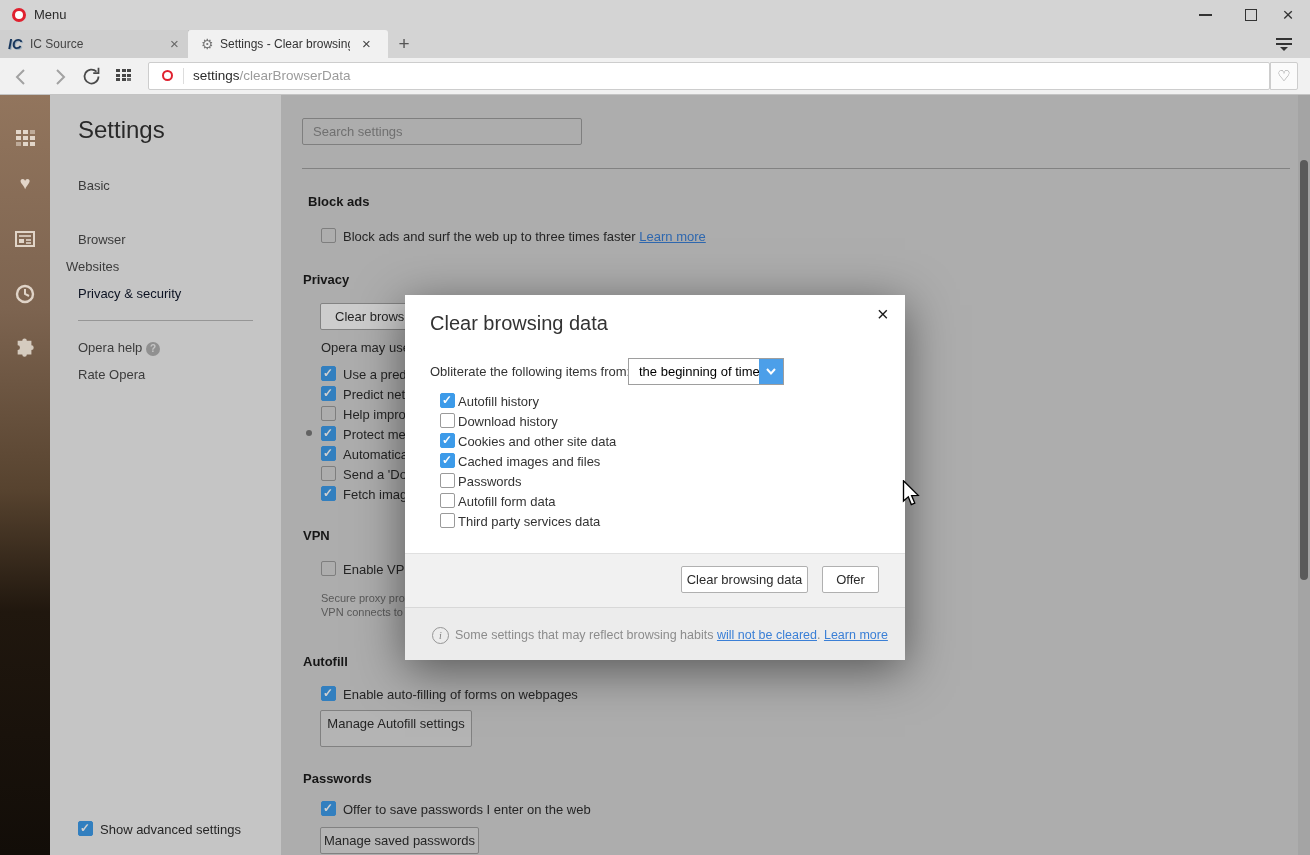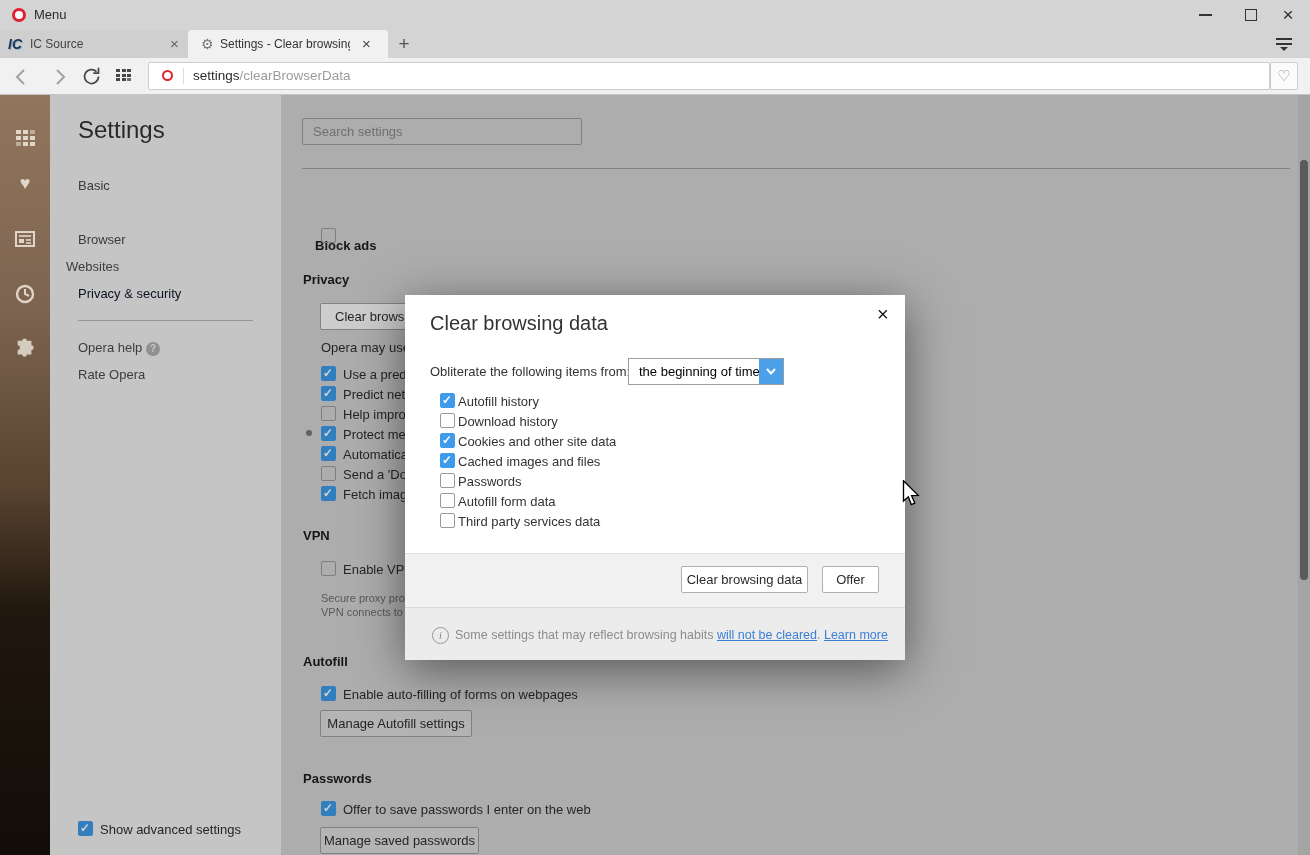--- a/index.html
+++ b/index.html
@@ -196,22 +196,23 @@
       <div class="abs nav-item" style="left:28px;top:245px;"><span>Opera help</span> <span class="qmark">?</span></div>
       <div class="abs nav-item" style="left:28px;top:272px;">Rate Opera</div>
       <div class="abs cb on" style="left:28px;top:726px;"></div>
       <div class="abs lbl" style="left:50px;top:727px;">Show advanced settings</div>
     </div>
 
     <div class="abs content">
       <input class="abs search" placeholder="Search settings" style="">
       <div class="abs hr"></div>
 
-      <div class="abs sect" style="left:34px;top:99px;margin-top:44px;">Block ads</div>
+      <div class="abs sect" style="left:27px;top:99px;">Block ads</div>
       <div class="abs cb" style="left:40px;top:133px;"></div>
+      <div class="abs lbl" style="left:62px;top:134px;"><span>Block ads and surf the web up to three times faster</span> <span class="lk">Learn more</span></div>
 
       <div class="abs sect" style="left:22px;top:177px;">Privacy</div>
       <div class="abs gbtn clip" style="left:39px;top:208px;width:150px;height:27px;line-height:25px;background:#fafafa;border-color:#a0a0a0;text-align:left;padding-left:14px;">Clear browsin</div>
       <div class="abs lbl clip" style="left:40px;top:245px;width:84px;">Opera may use</div>
 
       <div class="abs cb on" style="left:40px;top:271px;"></div>
       <div class="abs lbl clip" style="left:62px;top:272px;width:62px;">Use a predic</div>
       <div class="abs cb on" style="left:40px;top:291px;"></div>
       <div class="abs lbl clip" style="left:62px;top:292px;width:62px;">Predict netw</div>
       <div class="abs cb" style="left:40px;top:311px;"></div>
@@ -228,21 +229,21 @@
 
       <div class="abs sect" style="left:22px;top:433px;">VPN</div>
       <div class="abs cb" style="left:40px;top:466px;"></div>
       <div class="abs lbl clip" style="left:62px;top:467px;width:62px;">Enable VPN</div>
       <div class="abs small clip" style="left:40px;top:497px;width:84px;">Secure proxy provi</div>
       <div class="abs small clip" style="left:40px;top:511px;width:84px;">VPN connects to w</div>
 
       <div class="abs sect" style="left:22px;top:559px;">Autofill</div>
       <div class="abs cb on" style="left:40px;top:591px;"></div>
       <div class="abs lbl" style="left:62px;top:592px;">Enable auto-filling of forms on webpages</div>
-      <div class="abs gbtn" style="left:39px;top:615px;width:152px;height:27px;line-height:25px;">Manage Autofill settings</div>
+      <div class="abs gbtn" style="left:39px;top:615px;width:152px;height:37px;line-height:25px;">Manage Autofill settings</div>
 
       <div class="abs sect" style="left:22px;top:676px;">Passwords</div>
       <div class="abs cb on" style="left:40px;top:706px;"></div>
       <div class="abs lbl" style="left:62px;top:707px;">Offer to save passwords I enter on the web</div>
       <div class="abs gbtn" style="left:39px;top:732px;width:159px;height:27px;line-height:25px;">Manage saved passwords</div>
     </div>
 
     <div class="abs scroll-track">
       <div class="abs scroll-thumb"></div>
     </div>

